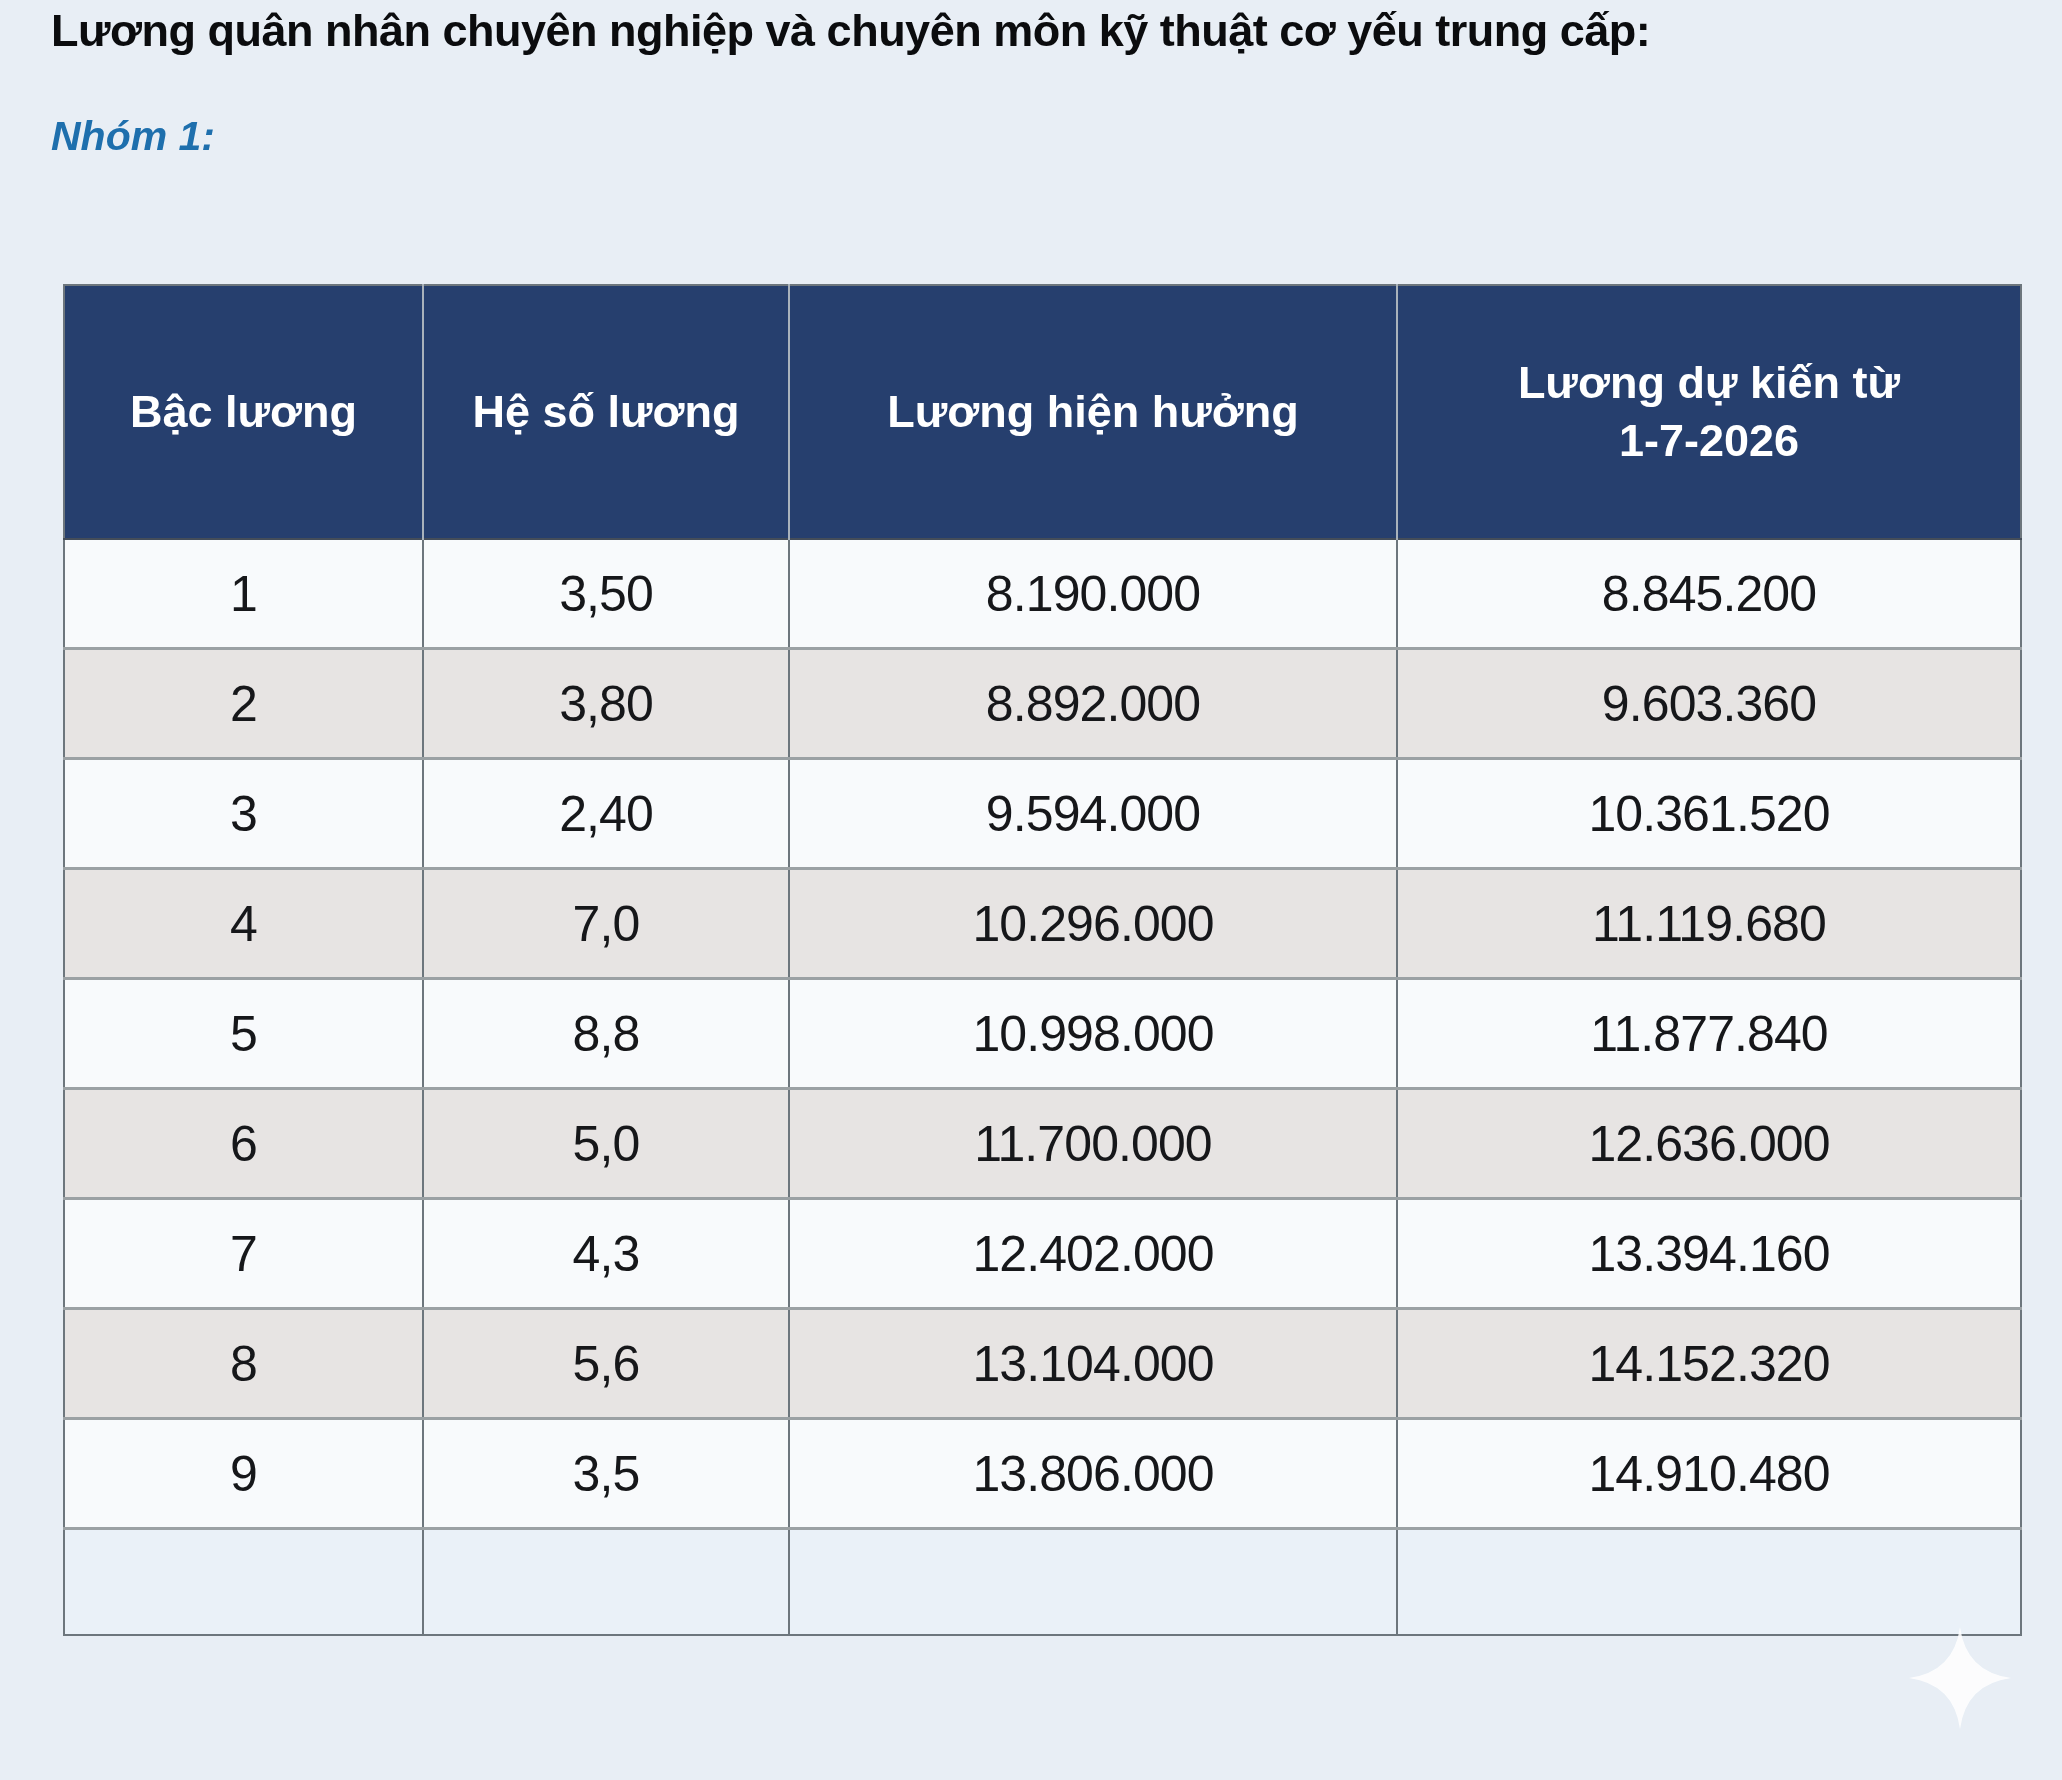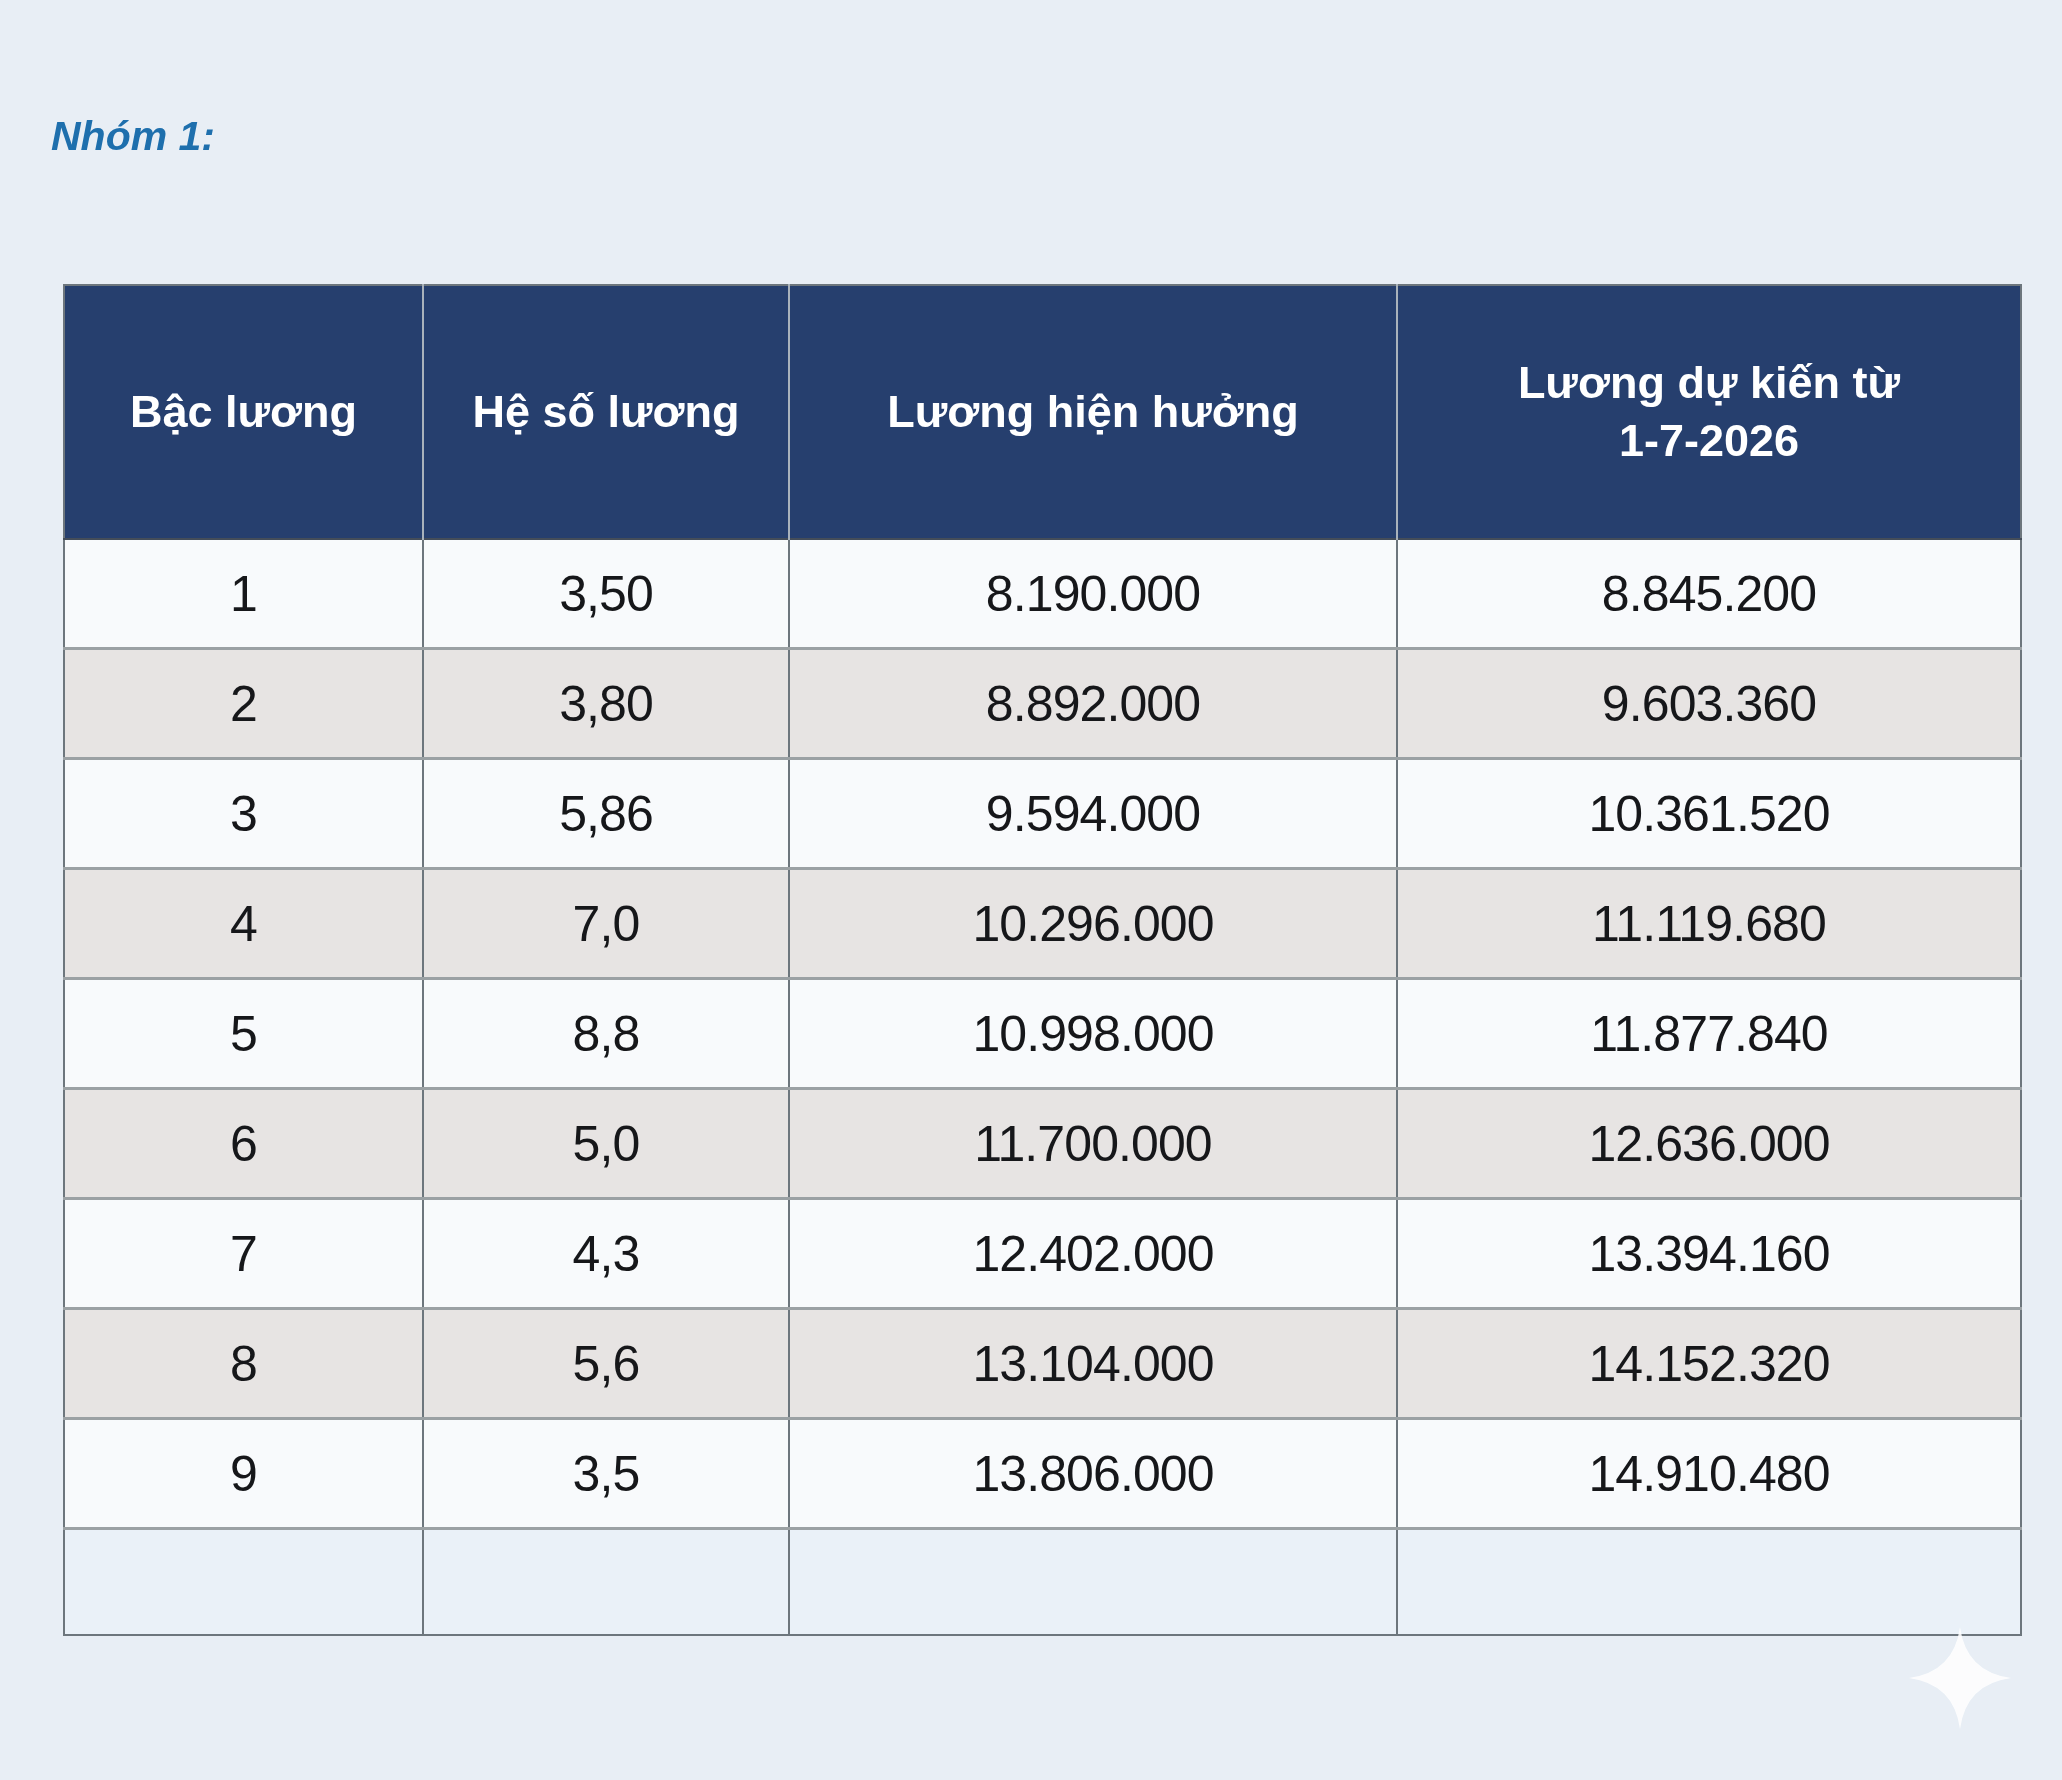--- a/index.html
+++ b/index.html
@@ -94,20 +94,21 @@
     height: 102px;
     pointer-events: none;
     opacity: 0.88;
   }
 </style>
 </head>
 <body>
 
 <div class="page">
 
+  <div class="page-title">Lương quân nhân chuyên nghiệp và chuyên môn kỹ thuật cơ yếu trung cấp:</div>
 
   <div class="group-label">Nhóm 1:</div>
 
   <table class="salary-table">
     <colgroup>
       <col style="width:359px">
       <col style="width:366px">
       <col style="width:608px">
       <col style="width:624px">
     </colgroup>
@@ -136,21 +137,21 @@
         <td>8.845.200</td>
       </tr>
       <tr class="row-even">
         <td>2</td>
         <td>3,80</td>
         <td>8.892.000</td>
         <td>9.603.360</td>
       </tr>
       <tr class="row-odd">
         <td>3</td>
-        <td>5,86</td>
+        <td>2,40</td>
         <td>9.594.000</td>
         <td>10.361.520</td>
       </tr>
       <tr class="row-even">
         <td>4</td>
         <td>7,0</td>
         <td>10.296.000</td>
         <td>11.119.680</td>
       </tr>
       <tr class="row-odd">

